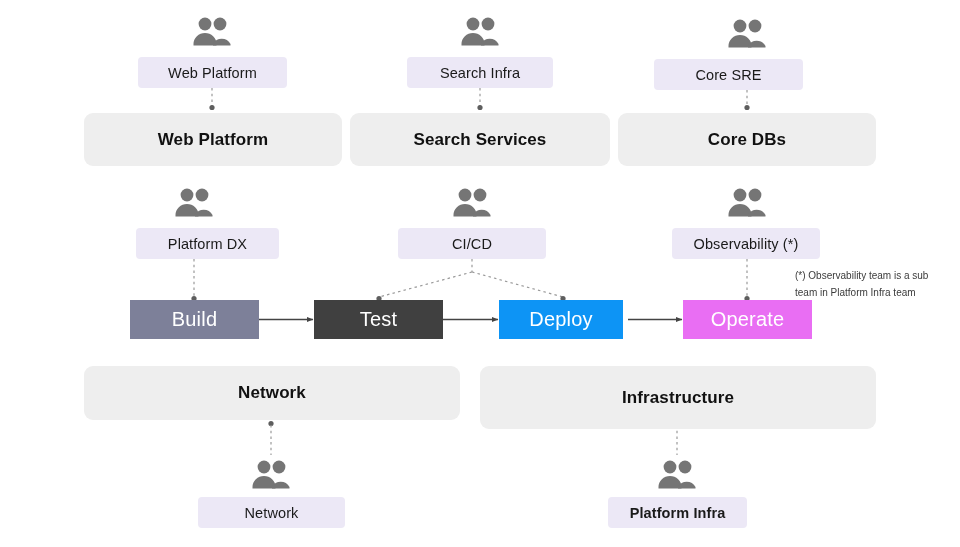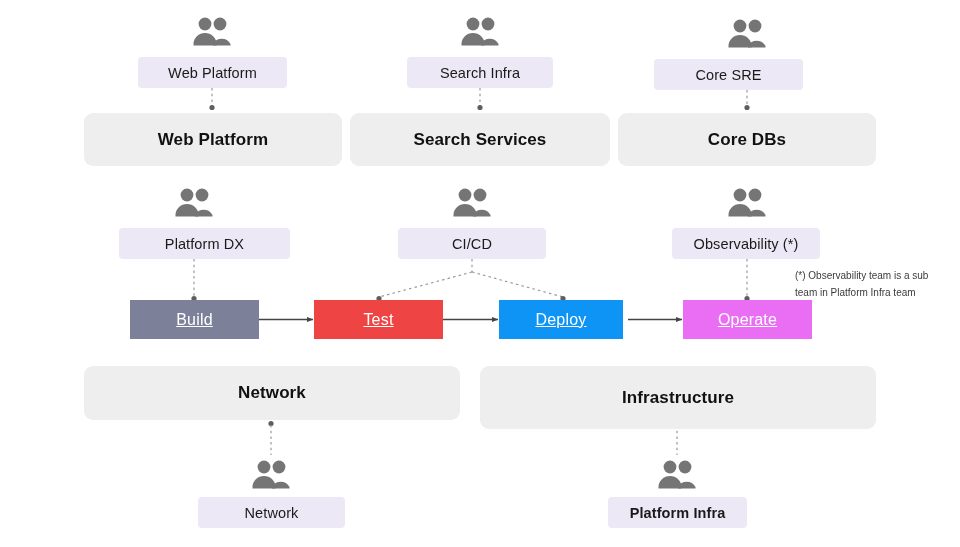--- a/index.html
+++ b/index.html
@@ -49,25 +49,24 @@
     letter-spacing: .1px;
     box-sizing: border-box;
   }
 
   
   .stage-box {
     position: absolute;
     display: flex;
     align-items: center;
     justify-content: center;
-    font-size: 16px;
+    font-size: 20px;
     color: #ffffff;
     letter-spacing: .2px;
     box-sizing: border-box;
-    text-decoration: underline;
   }
 
   
   .people-icon {
     position: absolute;
     width: 48px;
     height: 36px;
   }
 
   
@@ -187,28 +186,28 @@
     <path d="M5.5,30 A11.5,11 0 0 1 28.5,30 L28.5,31.5 L5.5,31.5 Z" fill="#757575"></path>
     <path d="M25,30 A10,10 0 0 1 42.5,30 L42.5,31.5 L25,31.5 Z" fill="#757575"></path>
   </svg>
   <svg class="people-icon" style="left:723px; top:185px;" viewBox="0 0 48 36">
     <circle cx="17" cy="10" r="6.4" fill="#757575"></circle>
     <circle cx="32" cy="10" r="6.4" fill="#757575"></circle>
     <path d="M5.5,30 A11.5,11 0 0 1 28.5,30 L28.5,31.5 L5.5,31.5 Z" fill="#757575"></path>
     <path d="M25,30 A10,10 0 0 1 42.5,30 L42.5,31.5 L25,31.5 Z" fill="#757575"></path>
   </svg>
 
-  <div class="team-tag" style="left:119px; top:228px; width:171px; height:31px;">Platform DX</div>
+  <div class="team-tag" style="left:136px; top:228px; width:143px; height:31px;">Platform DX</div>
   <div class="team-tag" style="left:398px; top:228px; width:148px; height:31px;">CI/CD</div>
   <div class="team-tag" style="left:672px; top:228px; width:148px; height:31px;">Observability (*)</div>
 
   <div class="footnote" style="left:795px; top:267px;">(*) Observability team is a sub team in Platform Infra team</div>
 
   <div class="stage-box" style="left:130px; top:300px; width:129px; height:39px; background:#7d8099;">Build</div>
-  <div class="stage-box" style="left:314px; top:300px; width:129px; height:39px; background:#ef4444;">Test</div>
+  <div class="stage-box" style="left:314px; top:300px; width:129px; height:39px; background:#404040;">Test</div>
   <div class="stage-box" style="left:499px; top:300px; width:124px; height:39px; background:#0d94f5;">Deploy</div>
   <div class="stage-box" style="left:683px; top:300px; width:129px; height:39px; background:#e96ef3;">Operate</div>
 
   <div class="domain-box" style="left:84px; top:366px; width:376px; height:54px;">Network</div>
   <div class="domain-box" style="left:480px; top:366px; width:396px; height:63px;">Infrastructure</div>
 
   <svg class="people-icon" style="left:247px; top:457px;" viewBox="0 0 48 36">
     <circle cx="17" cy="10" r="6.4" fill="#757575"></circle>
     <circle cx="32" cy="10" r="6.4" fill="#757575"></circle>
     <path d="M5.5,30 A11.5,11 0 0 1 28.5,30 L28.5,31.5 L5.5,31.5 Z" fill="#757575"></path>

